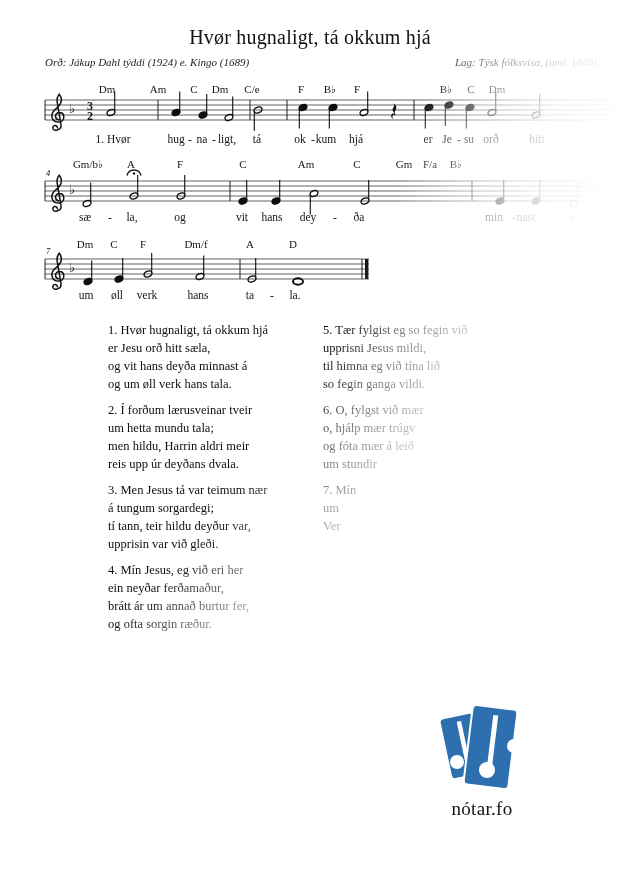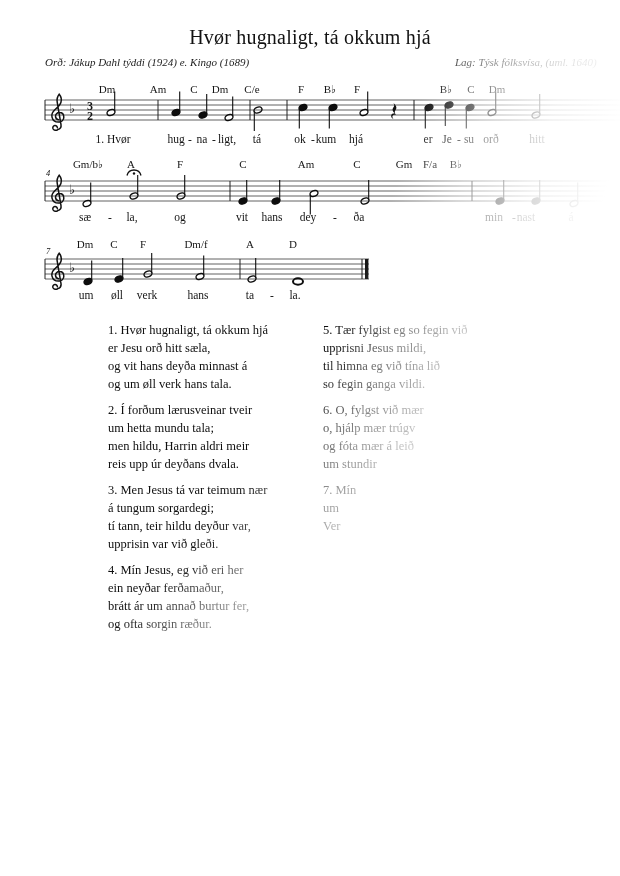--- a/index.html
+++ b/index.html
@@ -225,14 +225,28 @@
       <p class="verse">4. Mín Jesus, eg við eri her<br>ein neyðar ferðamaður,<br>brátt ár um annað burtur fer,<br>og ofta sorgin ræður.</p>
     </div>
   <div class="verse-col col2" id="verse-col2">
       <p class="verse">5. Tær fylgist eg so fegin við<br>upprisni Jesus mildi,<br>til himna eg við tína lið<br>so fegin ganga vildi.</p>
       <p class="verse">6. O, fylgst við mær<br>o, hjálp mær trúgv<br>og fóta mær á leið<br>um stundir</p>
       <p class="verse">7. Mín<br>um<br>Ver<br></p>
     </div>
 
   <div class="fade-overlay"></div>
 
+  <div class="logo">
+    <svg width="84" height="90" viewBox="0 0 84 90">
+      <g id="logo-shapes">
+          <rect x="6" y="14" width="33" height="60" rx="3" transform="rotate(-12 22 44)" fill="#2e6fb0"></rect>
+          <rect x="21" y="19" width="4.5" height="42" transform="rotate(-12 23 40)" fill="#fff"></rect>
+          <circle cx="17" cy="60" r="7" fill="#fff"></circle>
+          <rect x="28" y="5" width="45" height="80" rx="4" transform="rotate(7 50 45)" fill="#2e6fb0" stroke="#fff" stroke-width="2"></rect>
+          <rect x="50" y="13" width="5" height="54" transform="rotate(7 52 40)" fill="#fff"></rect>
+          <circle cx="47" cy="68" r="8" fill="#fff"></circle>
+          <circle cx="74" cy="44" r="7" fill="#fff"></circle>
+        </g>
+    </svg>
+    <div class="logo-text">nótar.fo</div>
+  </div>
 
 </div>
 
 </body></html>

